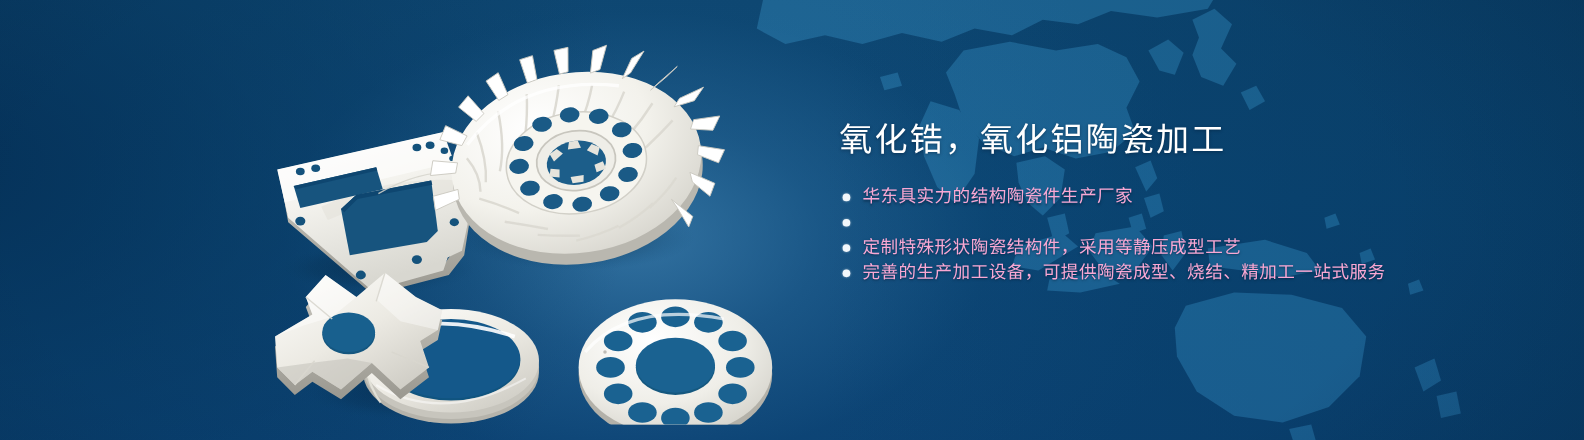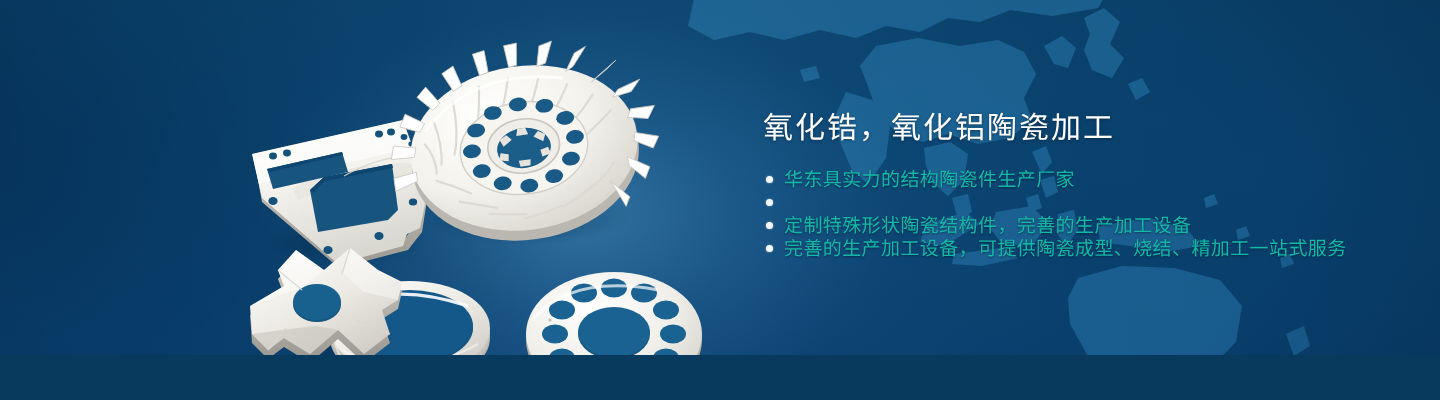--- a/index.html
+++ b/index.html
@@ -1,21 +1,21 @@
 <!DOCTYPE html>
 <html lang="zh-CN"><head>
 <meta charset="utf-8">
 <title>Ceramic Banner</title>
 <style>
   html,body{margin:0;padding:0;background:#083a5e;}
   *{box-sizing:border-box;}
 
   .banner{
     position:relative;
-    width:1440px;height:355px;
+    width:1440px;height:400px;
     overflow:hidden;
     font-family:"Liberation Sans","DejaVu Sans",sans-serif;
     background:#0a4674;
   }
 
   
   .bg-base{
     position:absolute;inset:0;
     background:
       linear-gradient(180deg,#0c456f 0%,#0a4674 45%,#0a4172 100%);
@@ -97,22 +97,22 @@
   }
   .dot{
     flex:0 0 auto;
     width:7px;height:7px;
     border-radius:50%;
     background:#f2f7fb;
     margin-right:11px;
     box-shadow:0 0 2px rgba(255,255,255,.55);
   }
   .bullet-text{
-    color:#14b8a6;
-    font-size:19px;
+    color:#f9a8d4;
+    font-size:16px;
     line-height:23px;
     letter-spacing:.4px;
     white-space:nowrap;
     text-shadow:0 1px 2px rgba(0,18,36,.5);
   }
 </style>
 </head>
 <body>
 
 <div class="banner">
@@ -396,21 +396,21 @@
         <span class="dot"></span>
         <span class="bullet-text">华东具实力的结构陶瓷件生产厂家</span>
       </li>
 
       <li class="bullet">
         <span class="dot"></span>
       </li>
 
       <li class="bullet">
         <span class="dot"></span>
-        <span class="bullet-text">定制特殊形状陶瓷结构件，完善的生产加工设备</span>
+        <span class="bullet-text">定制特殊形状陶瓷结构件，采用等静压成型工艺</span>
       </li>
 
       <li class="bullet">
         <span class="dot"></span>
         <span class="bullet-text">完善的生产加工设备，可提供陶瓷成型、烧结、精加工一站式服务</span>
       </li>
 
     </ul>
   </div>
 

